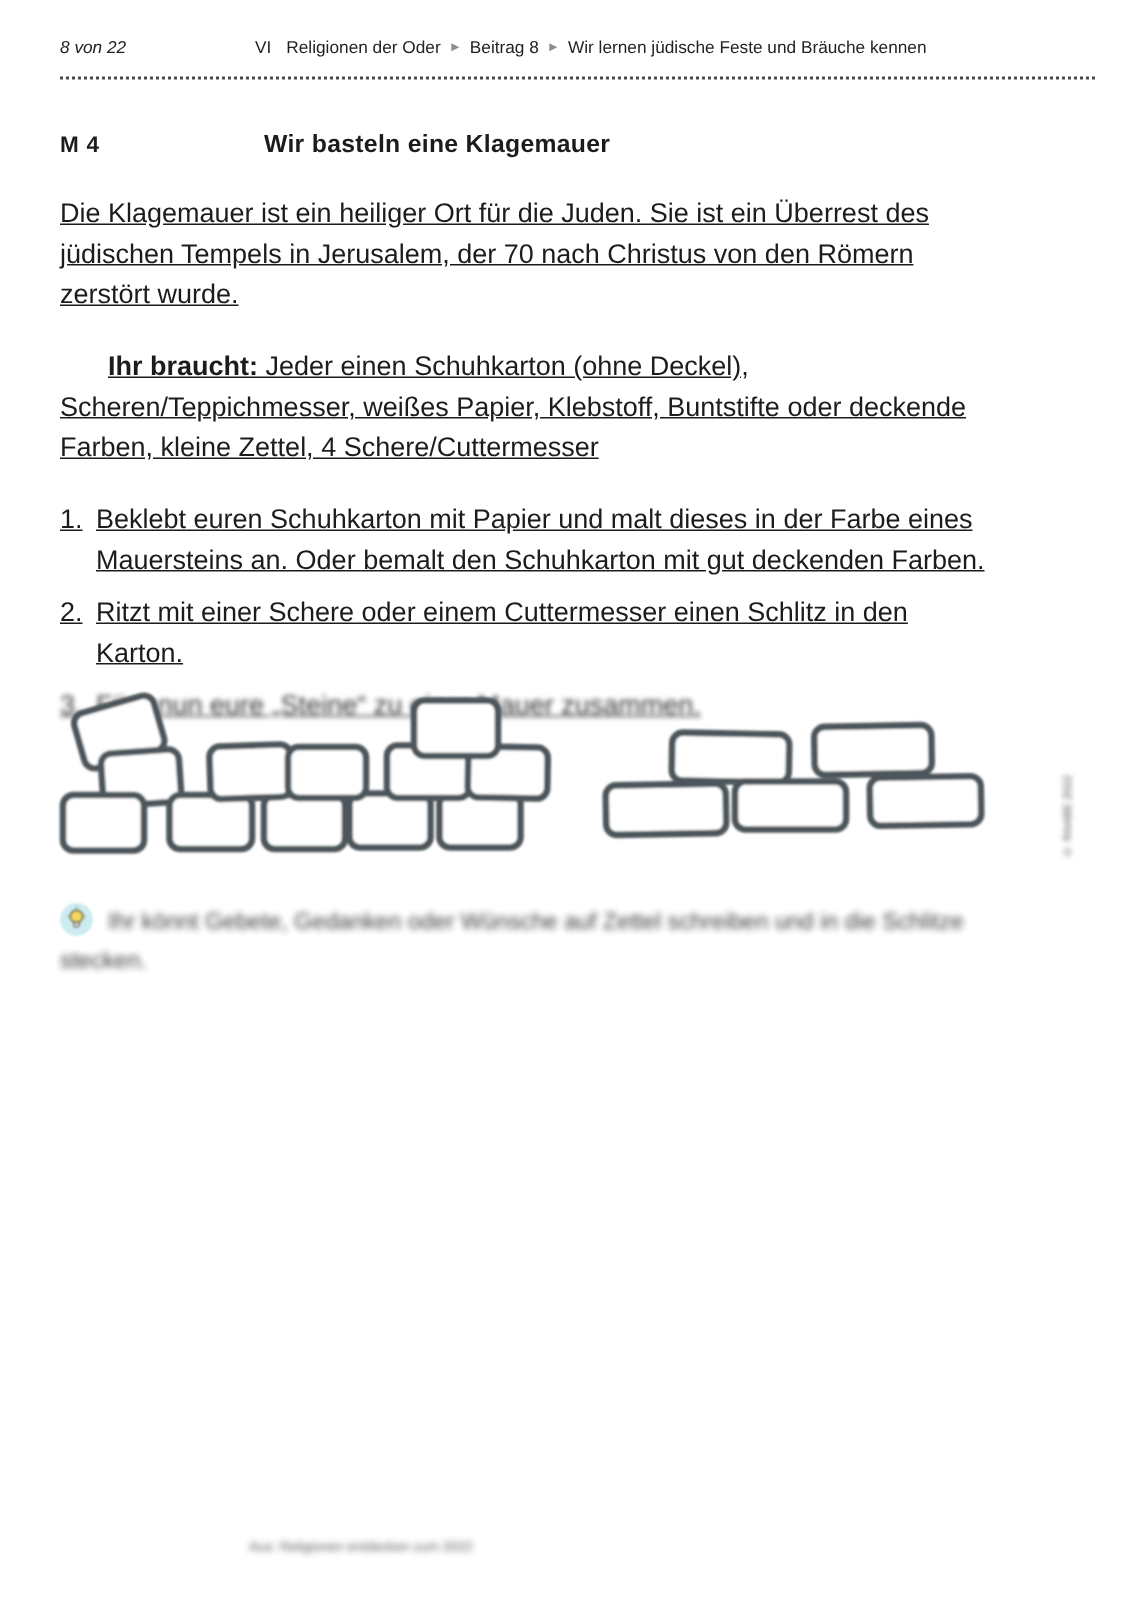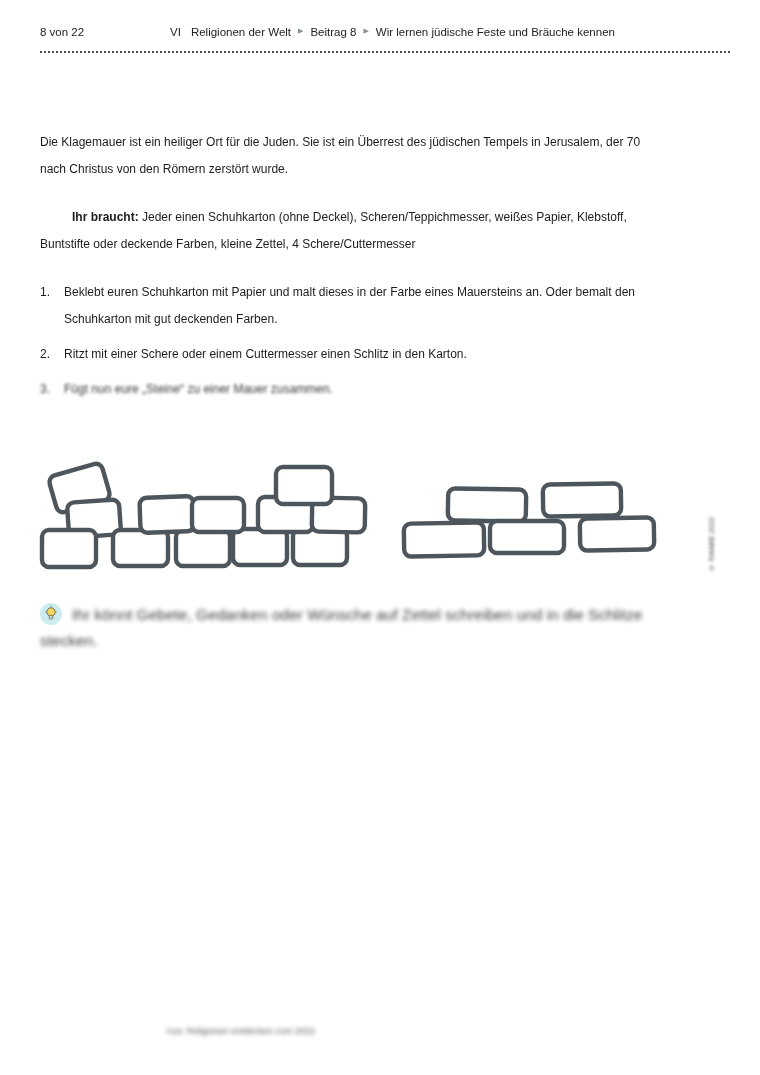--- a/index.html
+++ b/index.html
@@ -10,38 +10,38 @@
     font-family:"Liberation Sans","DejaVu Sans",sans-serif;
     color:#1c1c1c;
     overflow:hidden;
   }
   
   .header{
     position:absolute;left:40px;top:26px;right:30px;
     display:flex;align-items:baseline;
     font-size:11.5px;color:#222;
   }
-  .page-indicator{width:130px;flex:0 0 auto;}
+  .page-indicator{width:130px;flex:0 0 auto;font-style:italic;}
   .breadcrumb{display:flex;align-items:center;gap:7px;flex:1 1 auto;}
   .crumb-unit{margin-right:3px;}
   .crumb-arrow{
     font-size:7px;color:#8a8f8f;position:relative;top:-1px;
   }
   .header-rule{
     position:absolute;left:40px;right:30px;top:51px;height:0;
     border-bottom:2px dotted #4a4a4a;
   }
   
   .title-row{
     position:absolute;left:40px;top:87px;display:flex;align-items:baseline;
   }
   .material-code{font-weight:bold;font-size:15px;width:136px;flex:0 0 auto;letter-spacing:.5px;}
   .material-title{font-weight:bold;font-size:16.5px;letter-spacing:.2px;}
   
-  .bodycopy{position:absolute;left:40px;top:129px;width:626px;font-size:12px;line-height:27px;}
+  .bodycopy{position:absolute;left:40px;top:129px;width:626px;font-size:18px;line-height:27px;text-decoration:underline;}
   .para{margin:0 0 21px 0;}
   .bold{font-weight:bold;margin-left:32px;}
   .steps{margin-top:4px;}
   .step{display:flex;margin-bottom:8px;}
   .step-num{width:24px;flex:0 0 auto;}
   .step-text{flex:1 1 auto;}
   .blur-soft{filter:blur(1.8px);opacity:.9;}
   
   .wall{position:absolute;left:30px;top:452px;width:660px;height:140px;filter:blur(0.4px);}
   .side-caption{
@@ -65,29 +65,33 @@
 </style>
 </head>
 <body>
 
 <div class="page">
 
   <div class="header">
     <span class="page-indicator">8 von 22</span>
     <span class="breadcrumb">
       <span class="crumb-unit">VI</span>
-      <span>Religionen der Welt</span>
+      <span>Religionen der Oder</span>
       <span class="crumb-arrow">▶</span>
       <span>Beitrag 8</span>
       <span class="crumb-arrow">▶</span>
       <span>Wir lernen jüdische Feste und Bräuche kennen</span>
     </span>
   </div>
   <div class="header-rule"></div>
 
+  <div class="title-row">
+    <span class="material-code">M 4</span>
+    <span class="material-title">Wir basteln eine Klagemauer</span>
+  </div>
 
   <div class="bodycopy">
     <p class="para">Die Klagemauer ist ein heiliger Ort für die Juden. Sie ist ein Überrest des jüdischen Tempels in Jerusalem, der 70 nach Christus von den Römern zerstört wurde.</p>
 
     <p class="para"><span class="bold">Ihr braucht:</span><span> Jeder einen Schuhkarton (ohne Deckel), Scheren/Teppichmesser, weißes Papier, Klebstoff, Buntstifte oder deckende Farben, kleine Zettel, 4 Schere/Cuttermesser</span></p>
 
 
     <div class="steps">
       <div class="step">
         <span class="step-num">1.</span>

